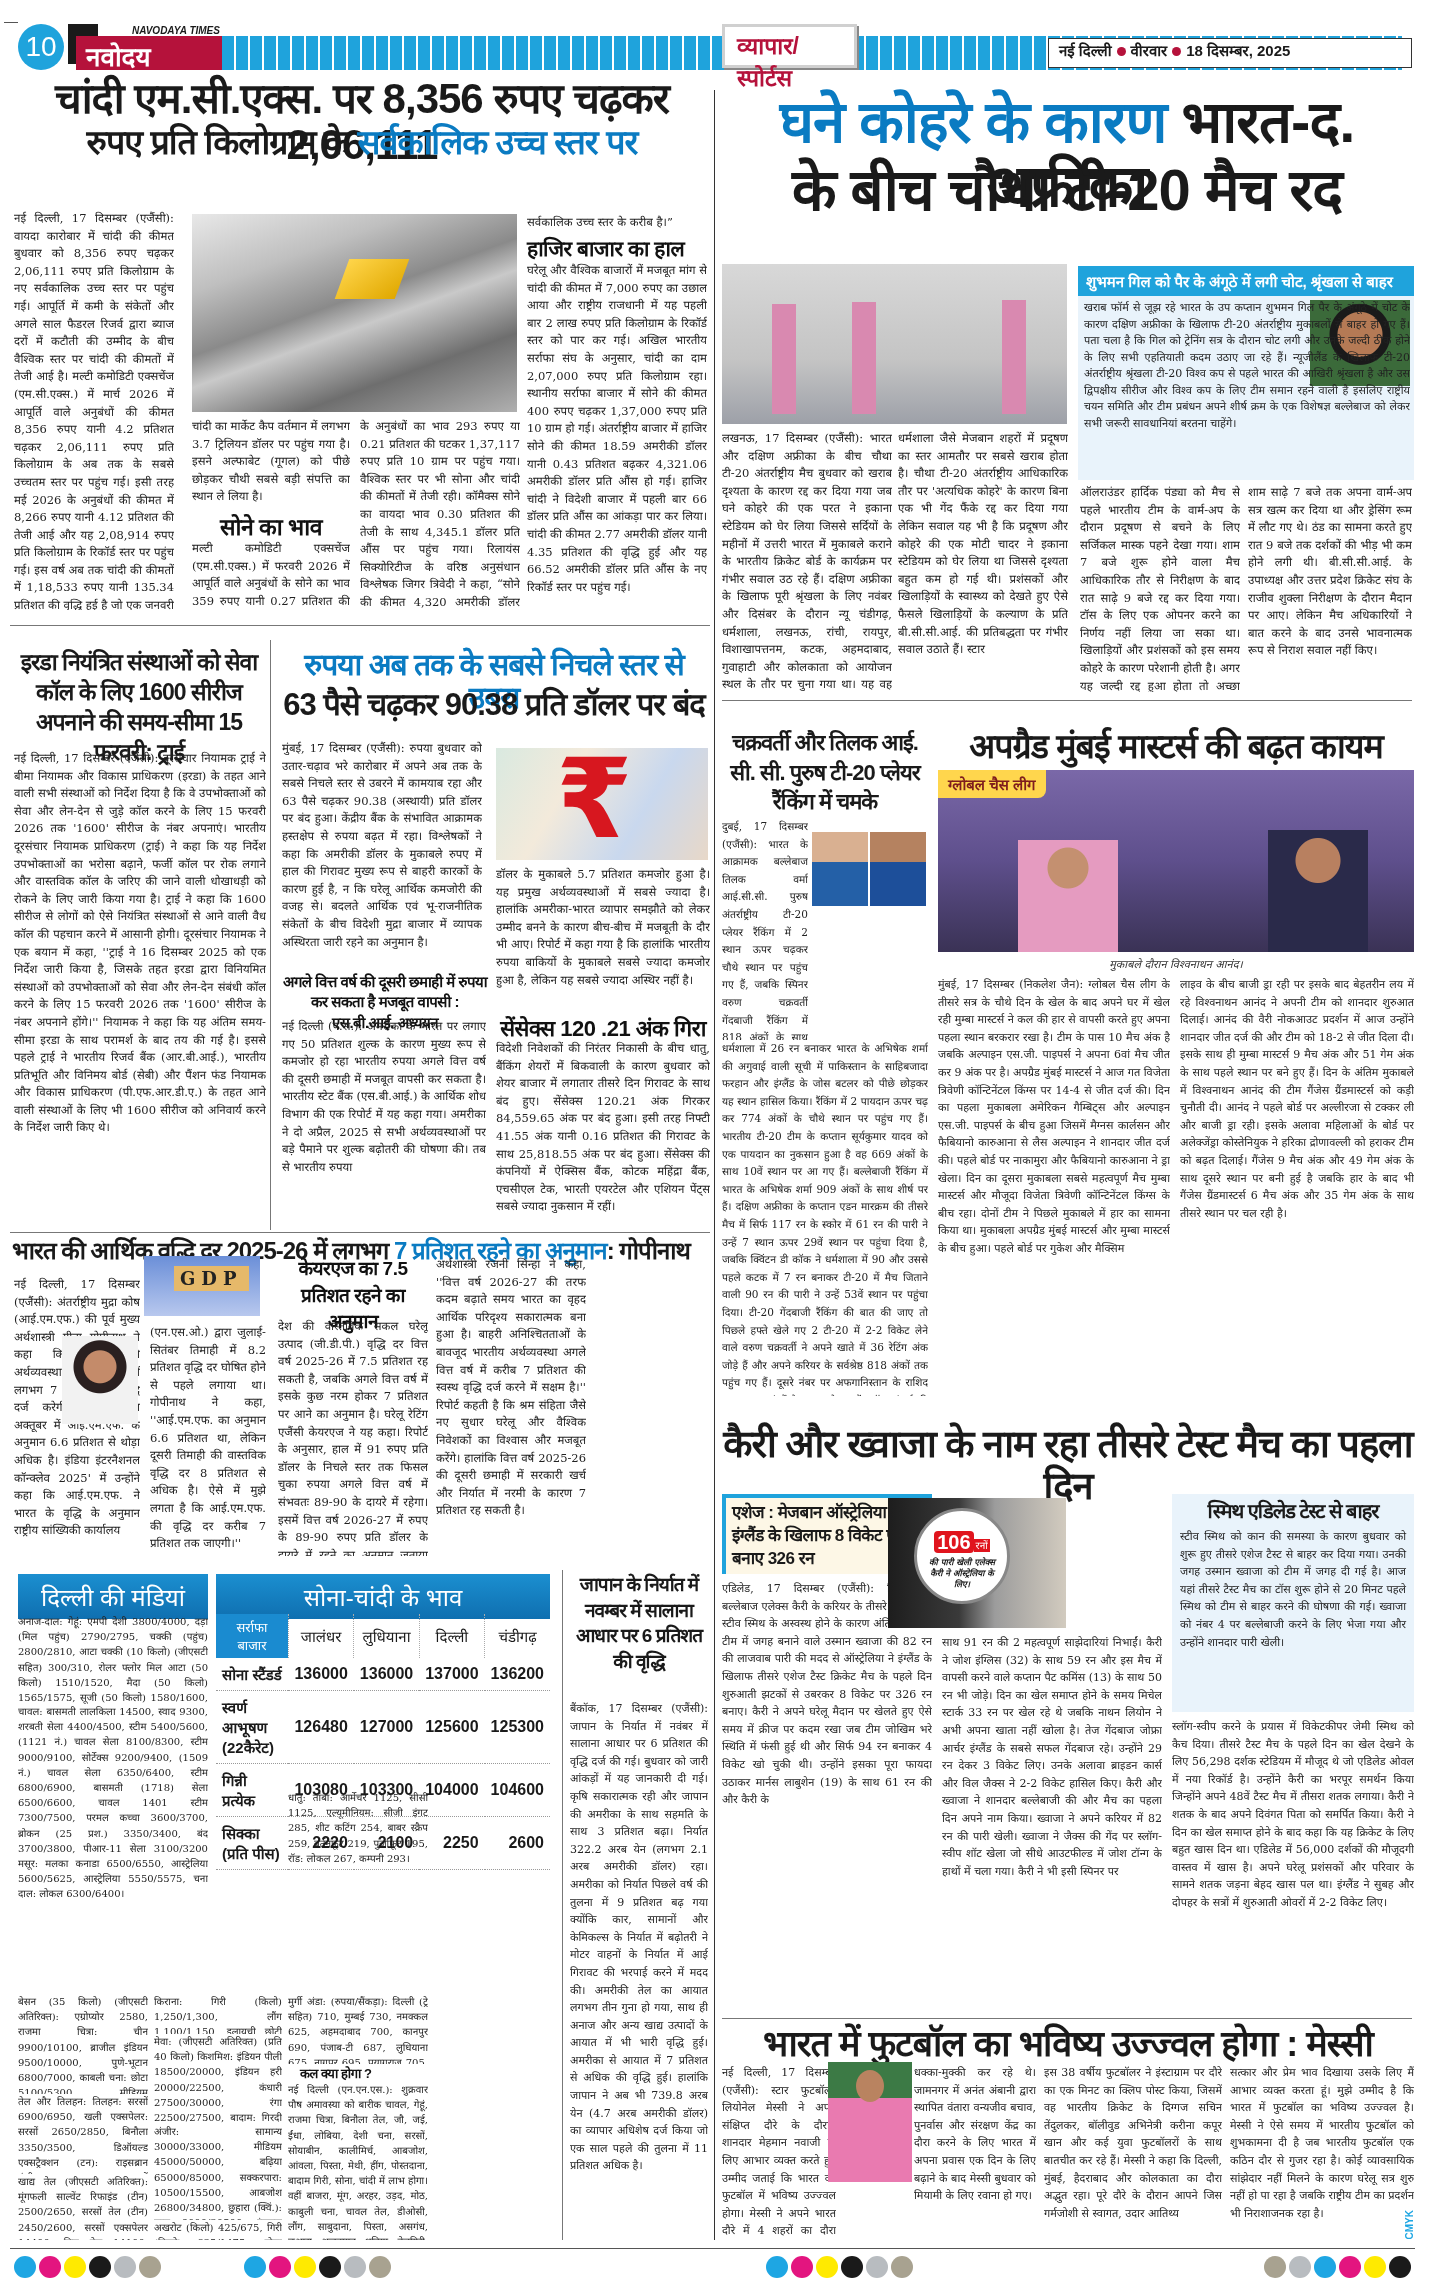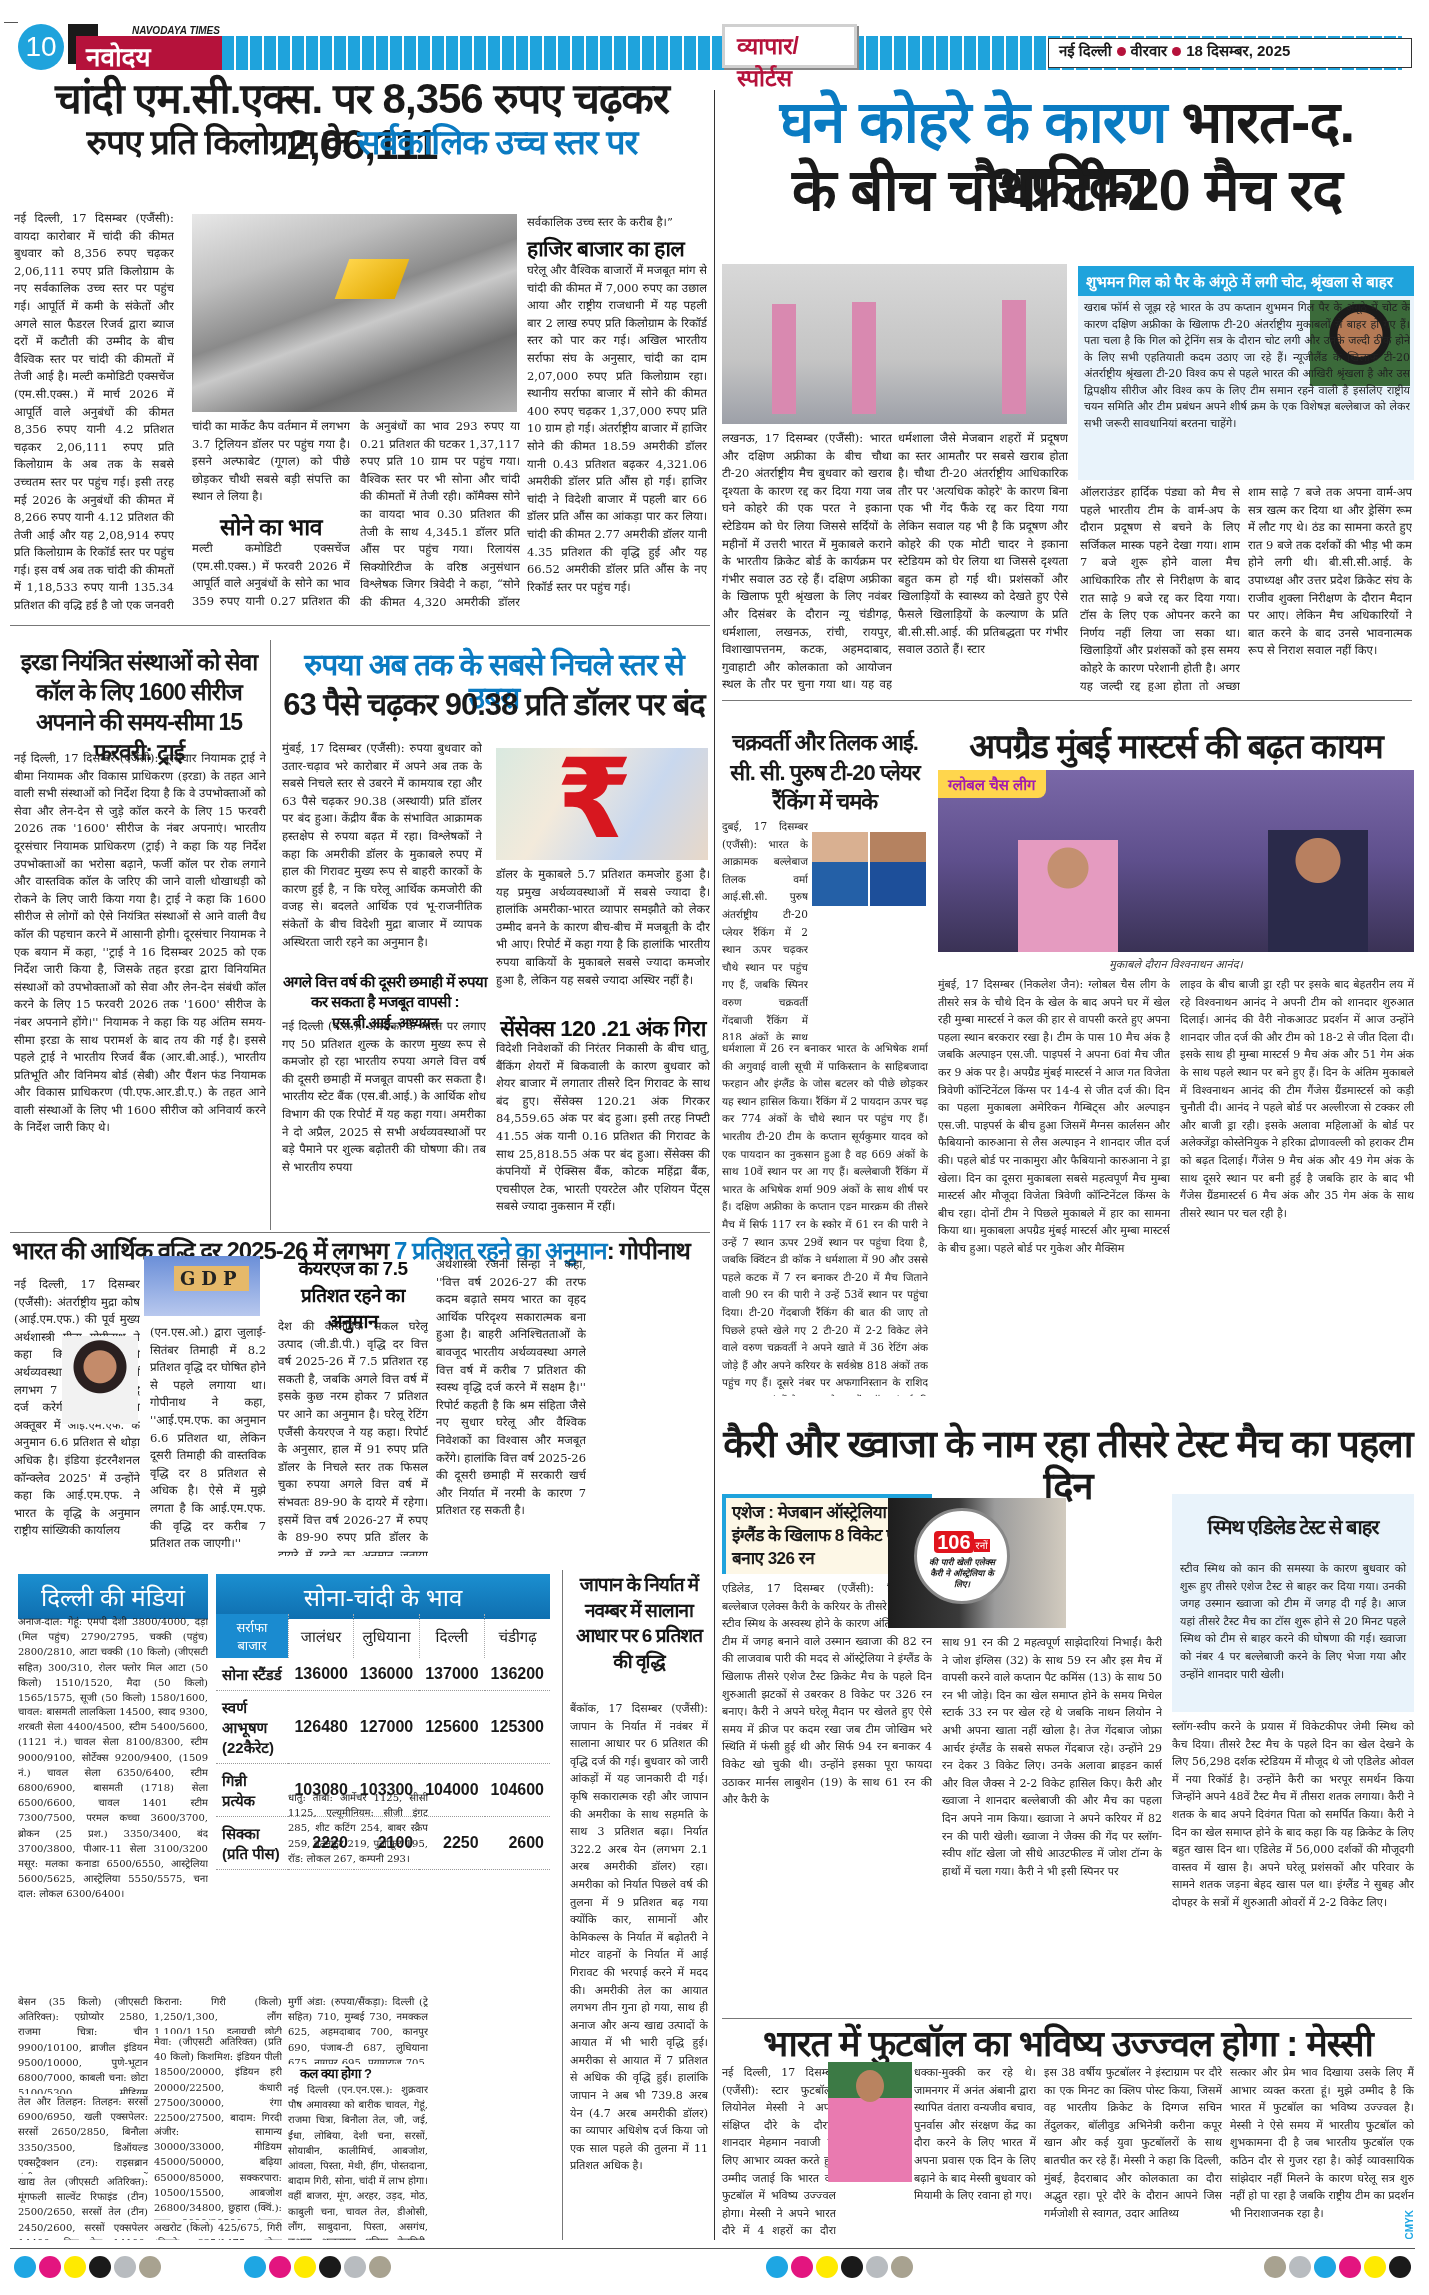--- a/index.html
+++ b/index.html
@@ -19,21 +19,21 @@
   .logo-box{background:#b5123b;color:#fff;font-weight:bold;font-size:26px;padding:2px 10px;font-family:"Liberation Sans",sans-serif}
   .section-tag{background:#fff;border:3px solid #d0d0d0;color:#b5123b;font-weight:bold;font-size:30px;padding:2px 12px;font-family:"Liberation Sans",sans-serif;box-shadow:2px 2px 0 #888}
   .dateline-box{border:1px solid #333;background:#fff;font-size:15px;padding:1px 10px;font-family:"Liberation Sans",sans-serif;font-weight:bold}
   .dot{display:inline-block;width:9px;height:9px;border-radius:50%;background:#b5123b;margin:0 5px}
   .blue-header{background:linear-gradient(180deg,#1b8fd0,#0f6fb0);color:#fff;font-size:24px;text-align:center;font-family:"Liberation Sans",sans-serif;padding:6px 0}
   table.rates{border-collapse:collapse;font-family:"Liberation Sans",sans-serif}
   table.rates td{font-size:16px;font-weight:bold;padding:6px 6px;border-bottom:1px dotted #999;text-align:right}
   table.rates td:first-child{text-align:left;font-size:15px}
   table.rates th{font-size:15px;font-weight:normal;padding:4px 6px;border-left:1px dotted #aaa}
   .reg-mark{display:inline-block;width:22px;height:22px;border-radius:50%;margin-right:3px}
-  .caption-tag{background:#ffd64d;color:#a21caf;font-weight:bold;font-size:15px;padding:4px 10px;border-radius:0 0 8px 0;font-family:"Liberation Sans",sans-serif}
+  .caption-tag{background:#ffd64d;color:#7f1d1d;font-weight:bold;font-size:15px;padding:4px 10px;border-radius:0 0 8px 0;font-family:"Liberation Sans",sans-serif}
   .infobox{background:#e9f3fb}
   .infobox-title{background:#1fa3dc;color:#fff;font-size:17px;padding:5px 8px;font-family:"Liberation Sans",sans-serif;font-weight:bold}
 </style>
 </head>
 <body>
 
 <div class="abs" style="left:0;top:0;width:1429px;height:72px">
   <div class="abs" style="left:4px;top:22px;width:14px;height:1px;background:#555"></div>
   <div class="abs page-num" style="left:18px;top:24px">10</div>
   <div class="abs" style="left:132px;top:25px;font-size:10px;font-weight:bold;font-style:italic;font-family:'Liberation Sans',sans-serif">NAVODAYA TIMES</div>
@@ -202,21 +202,21 @@
 </div>
 <div class="abs body-text" style="left:722px;top:1580px;width:210px;height:430px;overflow:hidden;font-size:11px">एडिलेड, 17 दिसम्बर (एजैंसी): विकेटकीपर बल्लेबाज एलेक्स कैरी के करियर के तीसरे शतक और स्टीव स्मिथ के अस्वस्थ होने के कारण अंतिम समय में टीम में जगह बनाने वाले उस्मान ख्वाजा की 82 रन की लाजवाब पारी की मदद से ऑस्ट्रेलिया ने इंग्लैंड के खिलाफ तीसरे एशेज टैस्ट क्रिकेट मैच के पहले दिन शुरुआती झटकों से उबरकर 8 विकेट पर 326 रन बनाए। कैरी ने अपने घरेलू मैदान पर खेलते हुए ऐसे समय में क्रीज पर कदम रखा जब टीम जोखिम भरे स्थिति में फंसी हुई थी और सिर्फ 94 रन बनाकर 4 विकेट खो चुकी थी। उन्होंने इसका पूरा फायदा उठाकर मार्नस लाबुशेन (19) के साथ 61 रन की और कैरी के</div>
 <div class="abs photo" style="left:888px;top:1498px;width:178px;height:130px;background:linear-gradient(90deg,#1d1d1d,#3a3a3a 40%,#9c9c9c 60%,#d2cbbf)">
   <div class="abs" style="left:26px;top:10px;width:96px;height:96px;border-radius:50%;background:#fff;border:3px solid #888;text-align:center">
     <div style="margin-top:20px"><span style="background:#e0141d;color:#fff;font-weight:bold;font-size:20px;padding:0 3px;border-radius:4px;font-family:'Liberation Sans',sans-serif">106</span><span style="background:#e0141d;color:#fff;font-size:10px;padding:1px 2px">रनों</span></div>
     <div style="font-size:8.5px;font-style:italic;font-weight:bold;padding:3px 8px;line-height:1.3">की पारी खेली एलेक्स कैरी ने ऑस्ट्रेलिया के लिए।</div>
   </div>
 </div>
 <div class="abs body-text" style="left:942px;top:1634px;width:220px;height:376px;overflow:hidden;font-size:11px">साथ 91 रन की 2 महत्वपूर्ण साझेदारियां निभाईं। कैरी ने जोश इंग्लिस (32) के साथ 59 रन और इस मैच में वापसी करने वाले कप्तान पैट कमिंस (13) के साथ 50 रन भी जोड़े। दिन का खेल समाप्त होने के समय मिचेल स्टार्क 33 रन पर खेल रहे थे जबकि नाथन लियोन ने अभी अपना खाता नहीं खोला है। तेज गेंदबाज जोफ्रा आर्चर इंग्लैंड के सबसे सफल गेंदबाज रहे। उन्होंने 29 रन देकर 3 विकेट लिए। उनके अलावा ब्राइडन कार्स और विल जैक्स ने 2-2 विकेट हासिल किए। कैरी और ख्वाजा ने शानदार बल्लेबाजी की और मैच का पहला दिन अपने नाम किया। ख्वाजा ने अपने करियर में 82 रन की पारी खेली। ख्वाजा ने जैक्स की गेंद पर स्लॉग-स्वीप शॉट खेला जो सीधे आउटफील्ड में जोश टॉन्ग के हाथों में चला गया। कैरी ने भी इसी स्पिनर पर</div>
 <div class="abs infobox" style="left:1172px;top:1494px;width:242px;height:218px">
-  <div class="hl" style="padding:22px 8px;font-size:20px;text-align:center">स्मिथ एडिलेड टेस्ट से बाहर</div>
+  <div class="hl" style="padding:6px 8px;font-size:20px;text-align:center">स्मिथ एडिलेड टेस्ट से बाहर</div>
   <div class="body-text" style="padding:0 8px;height:176px;overflow:hidden;font-size:11px">स्टीव स्मिथ को कान की समस्या के कारण बुधवार को शुरू हुए तीसरे एशेज टैस्ट से बाहर कर दिया गया। उनकी जगह उस्मान ख्वाजा को टीम में जगह दी गई है। आज यहां तीसरे टैस्ट मैच का टॉस शुरू होने से 20 मिनट पहले स्मिथ को टीम से बाहर करने की घोषणा की गई। ख्वाजा को नंबर 4 पर बल्लेबाजी करने के लिए भेजा गया और उन्होंने शानदार पारी खेली।</div>
 </div>
 <div class="abs body-text" style="left:1172px;top:1718px;width:242px;height:292px;overflow:hidden;font-size:11px">स्लॉग-स्वीप करने के प्रयास में विकेटकीपर जेमी स्मिथ को कैच दिया। तीसरे टैस्ट मैच के पहले दिन का खेल देखने के लिए 56,298 दर्शक स्टेडियम में मौजूद थे जो एडिलेड ओवल में नया रिकॉर्ड है। उन्होंने कैरी का भरपूर समर्थन किया जिन्होंने अपने 48वें टैस्ट मैच में तीसरा शतक लगाया। कैरी ने शतक के बाद अपने दिवंगत पिता को समर्पित किया। कैरी ने दिन का खेल समाप्त होने के बाद कहा कि यह क्रिकेट के लिए बहुत खास दिन था। एडिलेड में 56,000 दर्शकों की मौजूदगी वास्तव में खास है। अपने घरेलू प्रशंसकों और परिवार के सामने शतक जड़ना बेहद खास पल था। इंग्लैंड ने सुबह और दोपहर के सत्रों में शुरुआती ओवरों में 2-2 विकेट लिए।</div>
 
 <div class="rule-h" style="left:722px;top:2018px;width:690px"></div>
 <div class="abs hl" style="left:722px;top:2024px;width:692px;font-size:36px;text-align:center">भारत में फुटबॉल का भविष्य उज्ज्वल होगा : मेस्सी</div>
 <div class="abs body-text" style="left:722px;top:2064px;width:114px;height:176px;overflow:hidden;font-size:11px">नई दिल्ली, 17 दिसम्बर (एजैंसी): स्टार फुटबॉलर लियोनेल मेस्सी ने अपने संक्षिप्त दौरे के दौरान शानदार मेहमान नवाजी के लिए आभार व्यक्त करते हुए उम्मीद जताई कि भारत का फुटबॉल में भविष्य उज्ज्वल होगा। मेस्सी ने अपने भारत दौरे में 4 शहरों का दौरा किया और इस दौरान हजारों प्रशंसक अर्जेंटीना के इस दिग्गज खिलाड़ी की एक झलक पाने के लिए</div>
 <div class="abs photo" style="left:828px;top:2062px;width:84px;height:120px;background:linear-gradient(180deg,#3c7a45 0 30%,#e97ab0 30%)">
   <div class="abs" style="left:28px;top:8px;width:28px;height:32px;border-radius:50%;background:#b98360"></div>
 </div>

